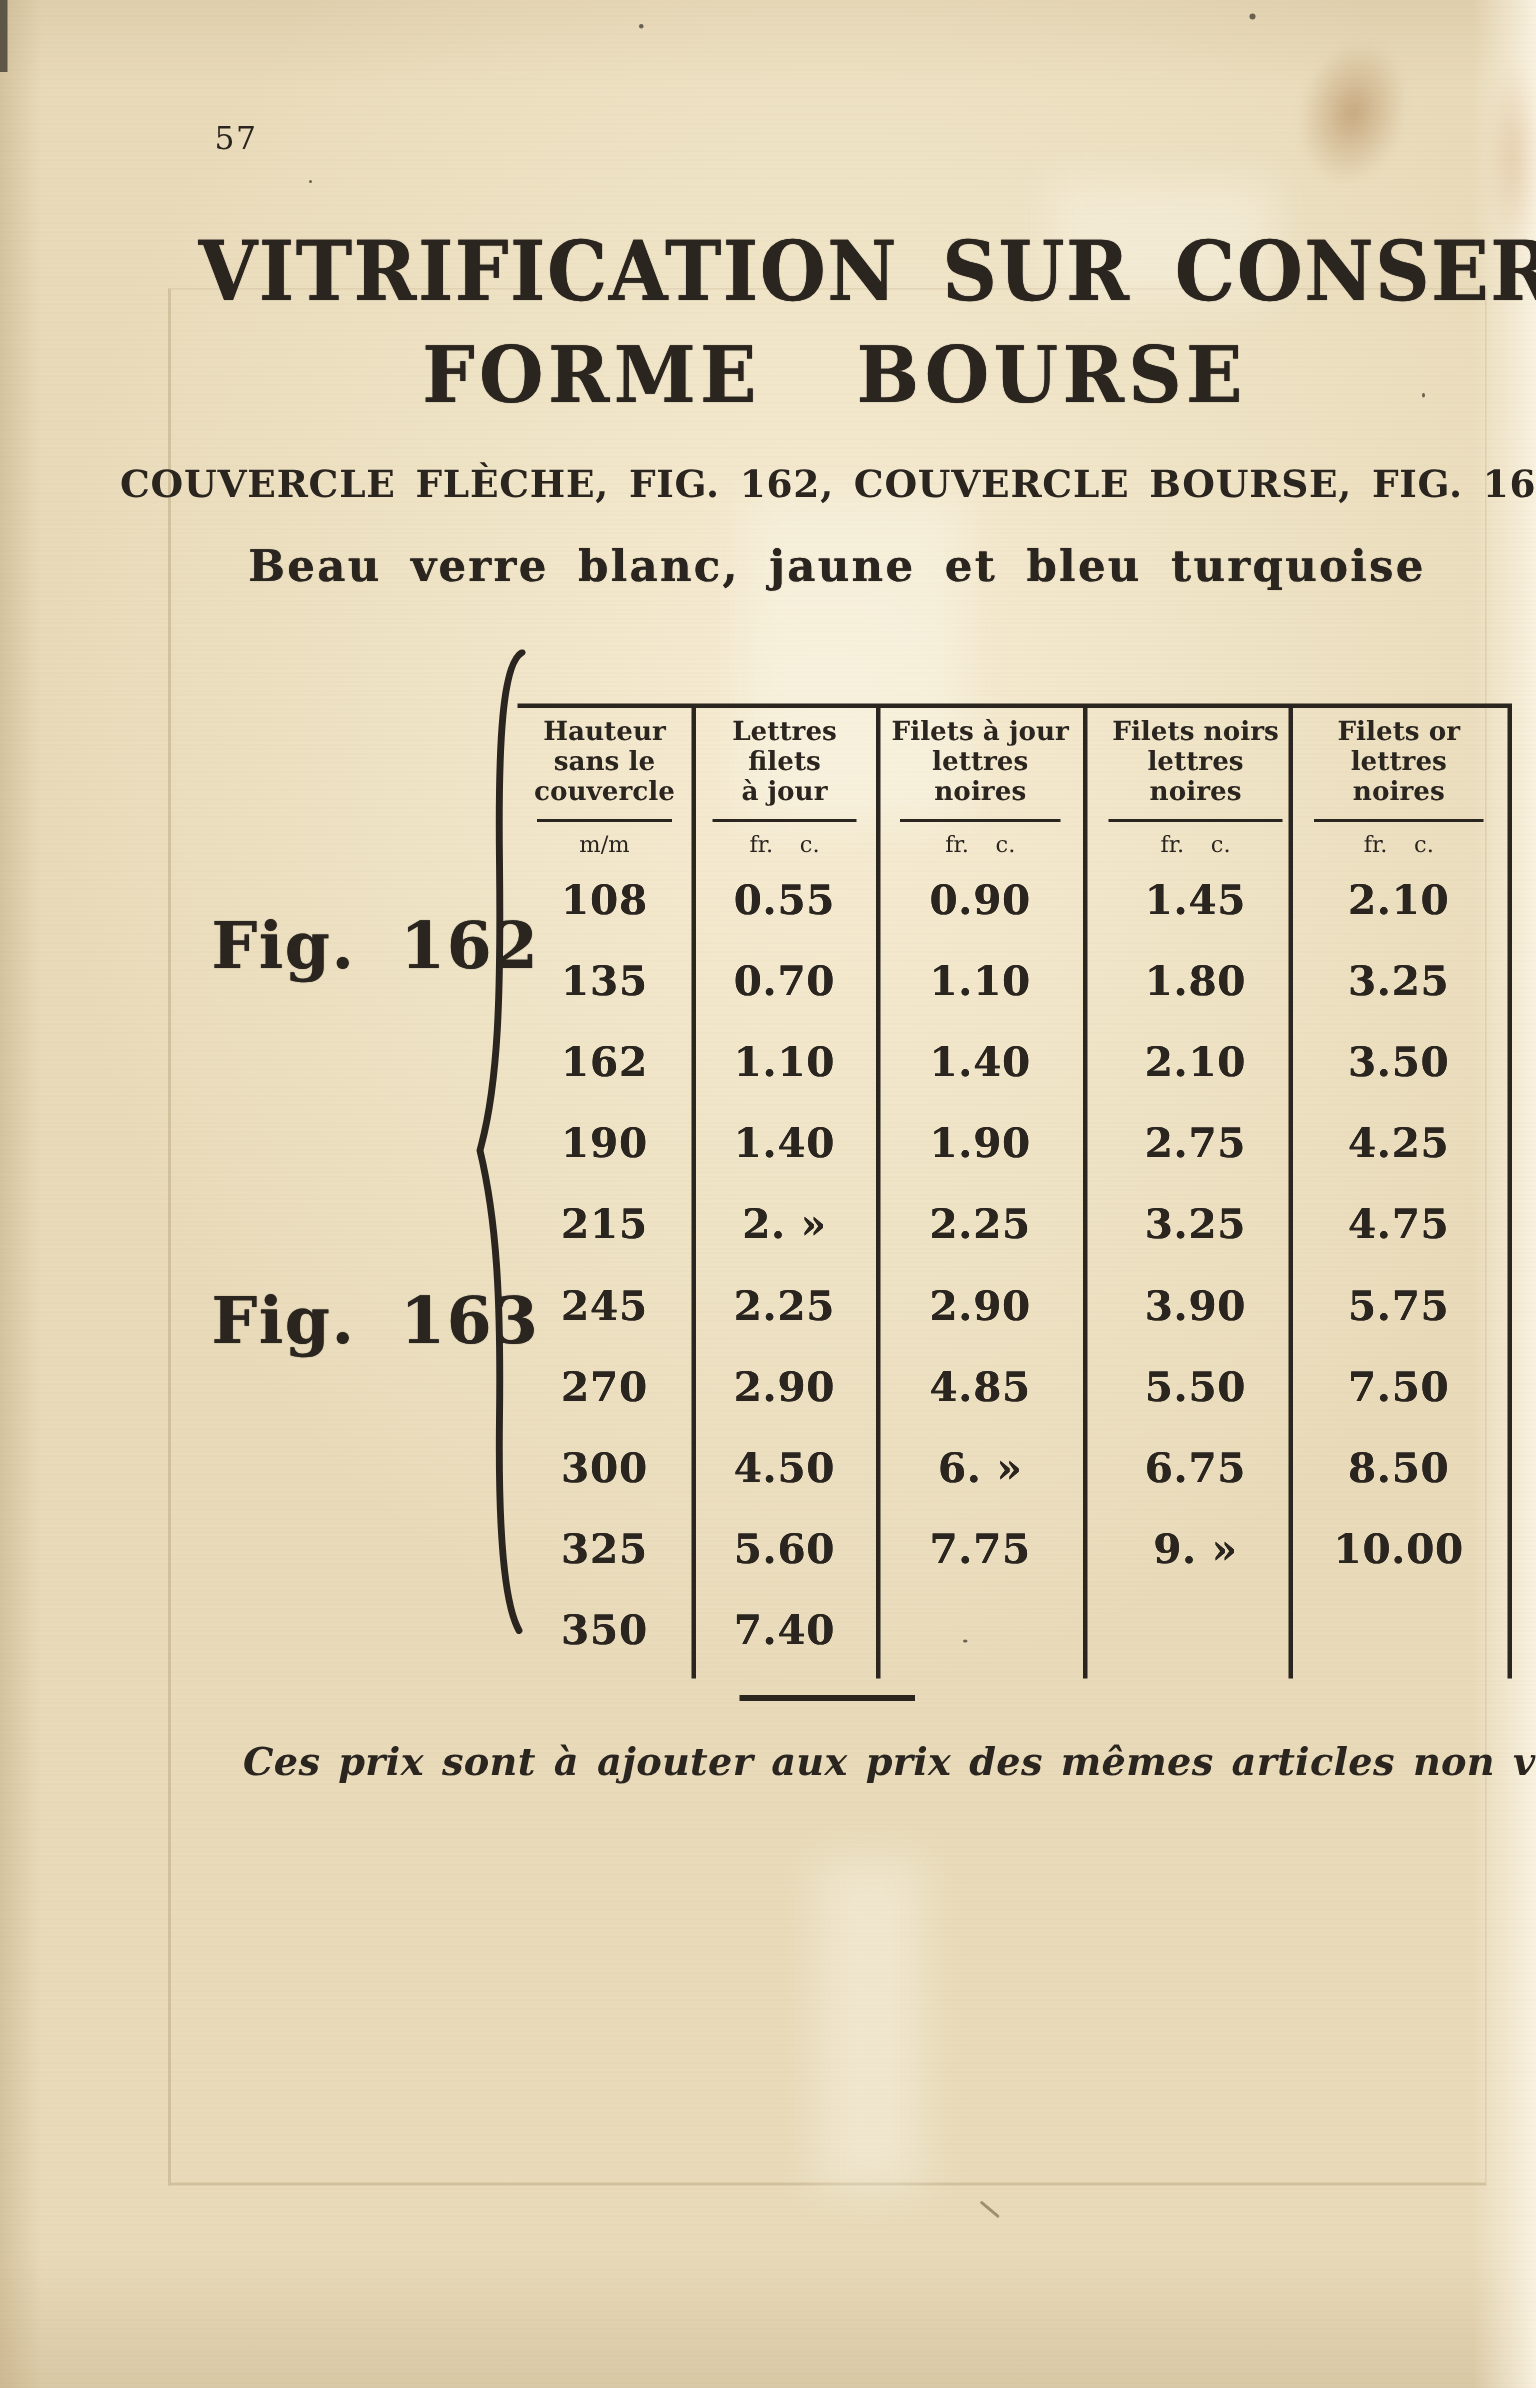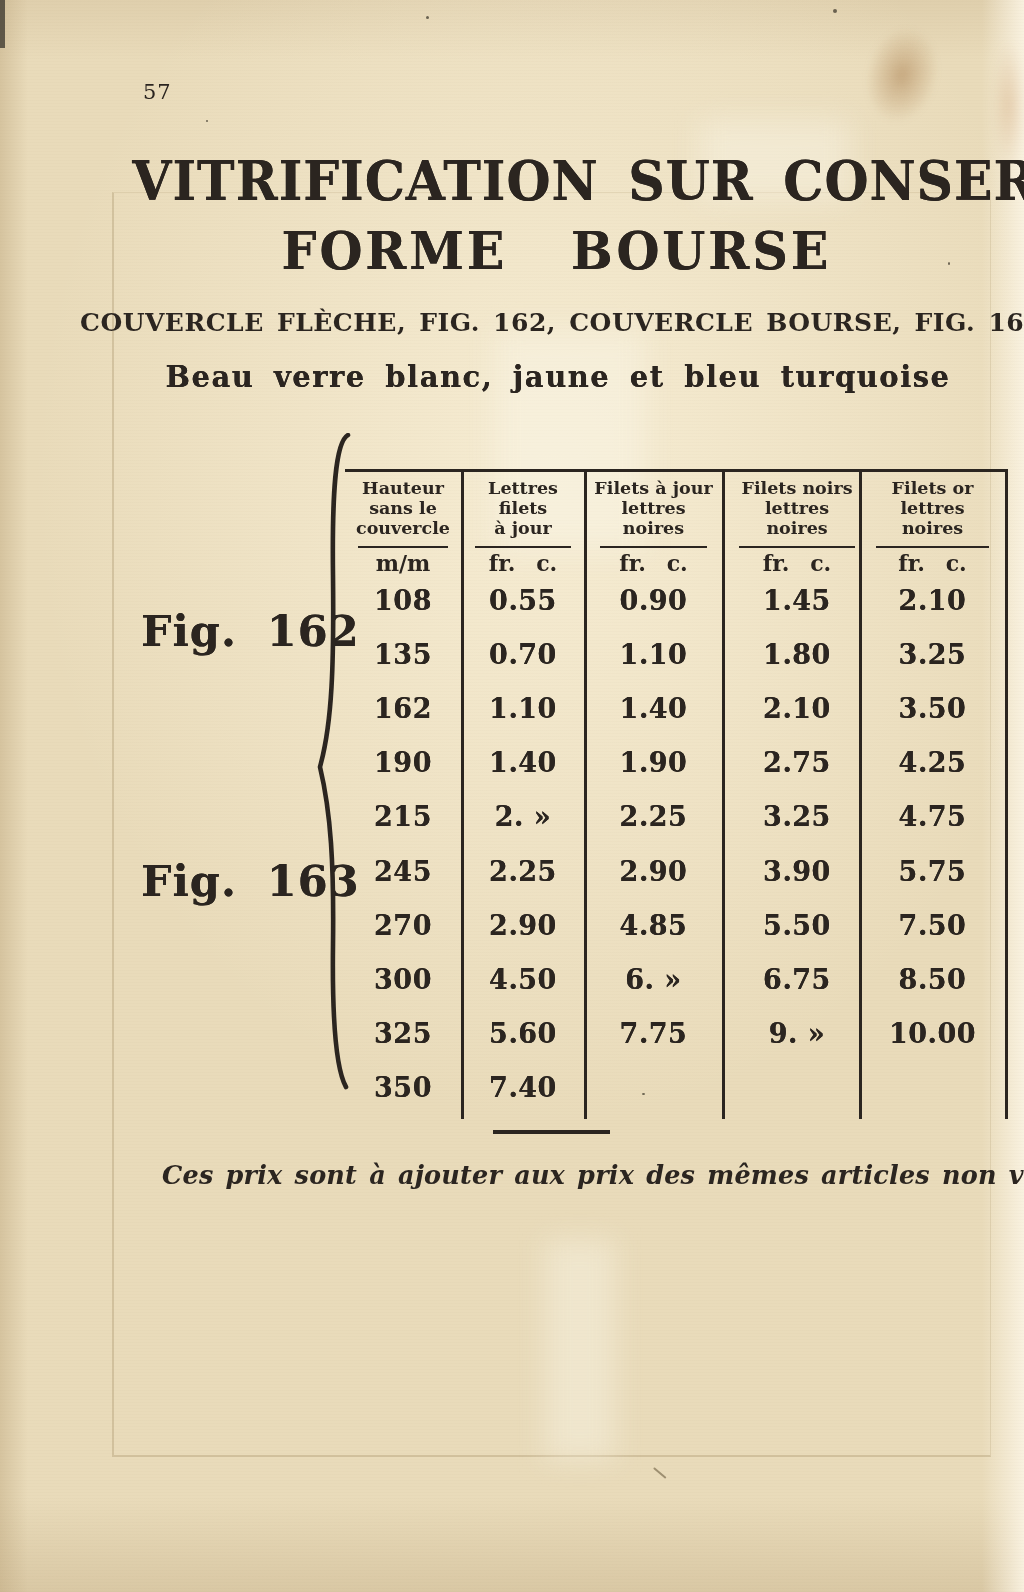--- a/index.html
+++ b/index.html
@@ -87,21 +87,21 @@
   .t-topline{position:absolute;left:15px;width:663px;top:0;height:3px;background:#2b2520;}
   .vline{position:absolute;top:2px;height:648px;width:2.5px;background:#2b2520;}
   .vline.v1{left:131px;} .vline.v2{left:254px;} .vline.v3{left:392px;} .vline.v4{left:529px;}
   .vline.vr{left:675px;width:3px;}
   .t-col{position:absolute;top:0;padding-top:9px;text-align:center;}
   .t-head{
     font-size:17.5px;font-weight:bold;line-height:20px;white-space:pre-line;
     height:63px;display:flex;align-items:flex-start;justify-content:center;
   }
   .t-underline{width:78%;height:2px;background:#2b2520;margin:5px auto 5px auto;}
-  .t-unit{font-size:22px;font-weight:bold;word-spacing:13px;height:20px;line-height:20px;text-align:center;}
+  .t-unit{font-size:15px;font-weight:normal;word-spacing:13px;height:20px;line-height:20px;text-align:center;}
   .t-val{
     height:54.2px;display:flex;align-items:center;justify-content:center;
     font-size:27px;font-weight:bold;letter-spacing:0.5px;
     text-shadow:0 0 0.4px #2b2520;
   }
 
   
   .end-rule{left:493px;top:1130px;width:117px;height:4px;background:#2b2520;}
   .footnote{
     left:162px;top:1160px;white-space:nowrap;

